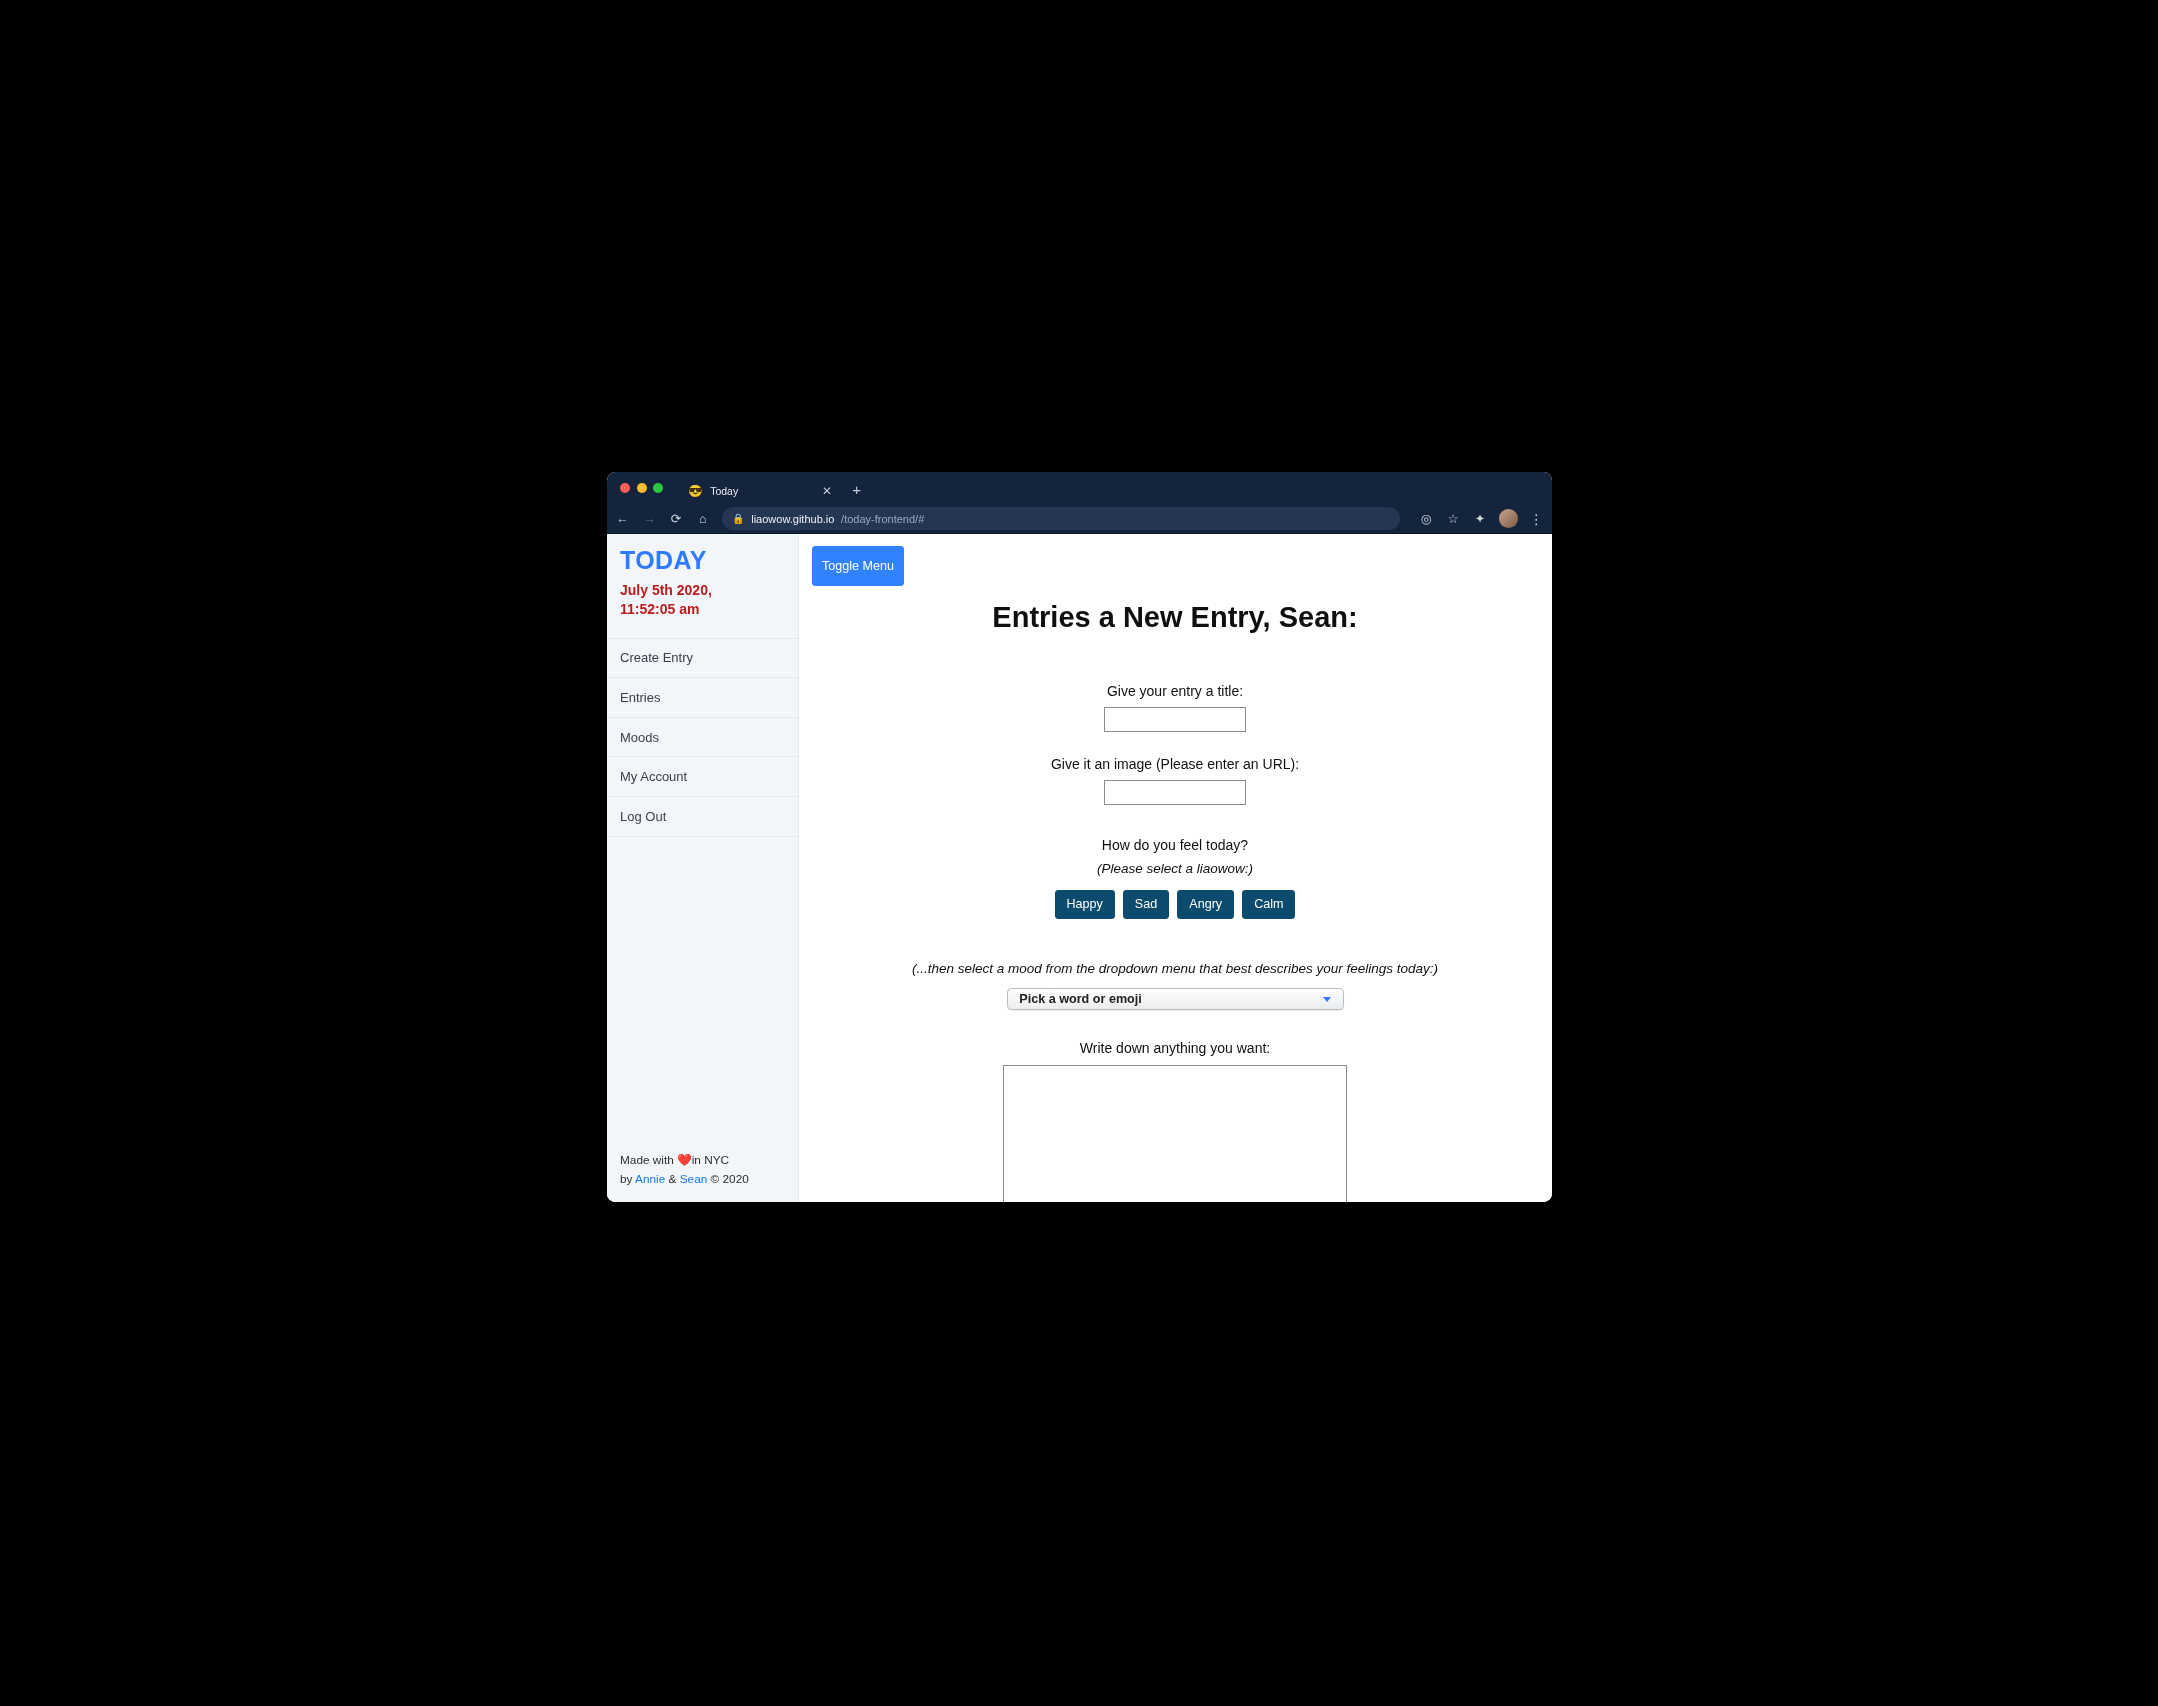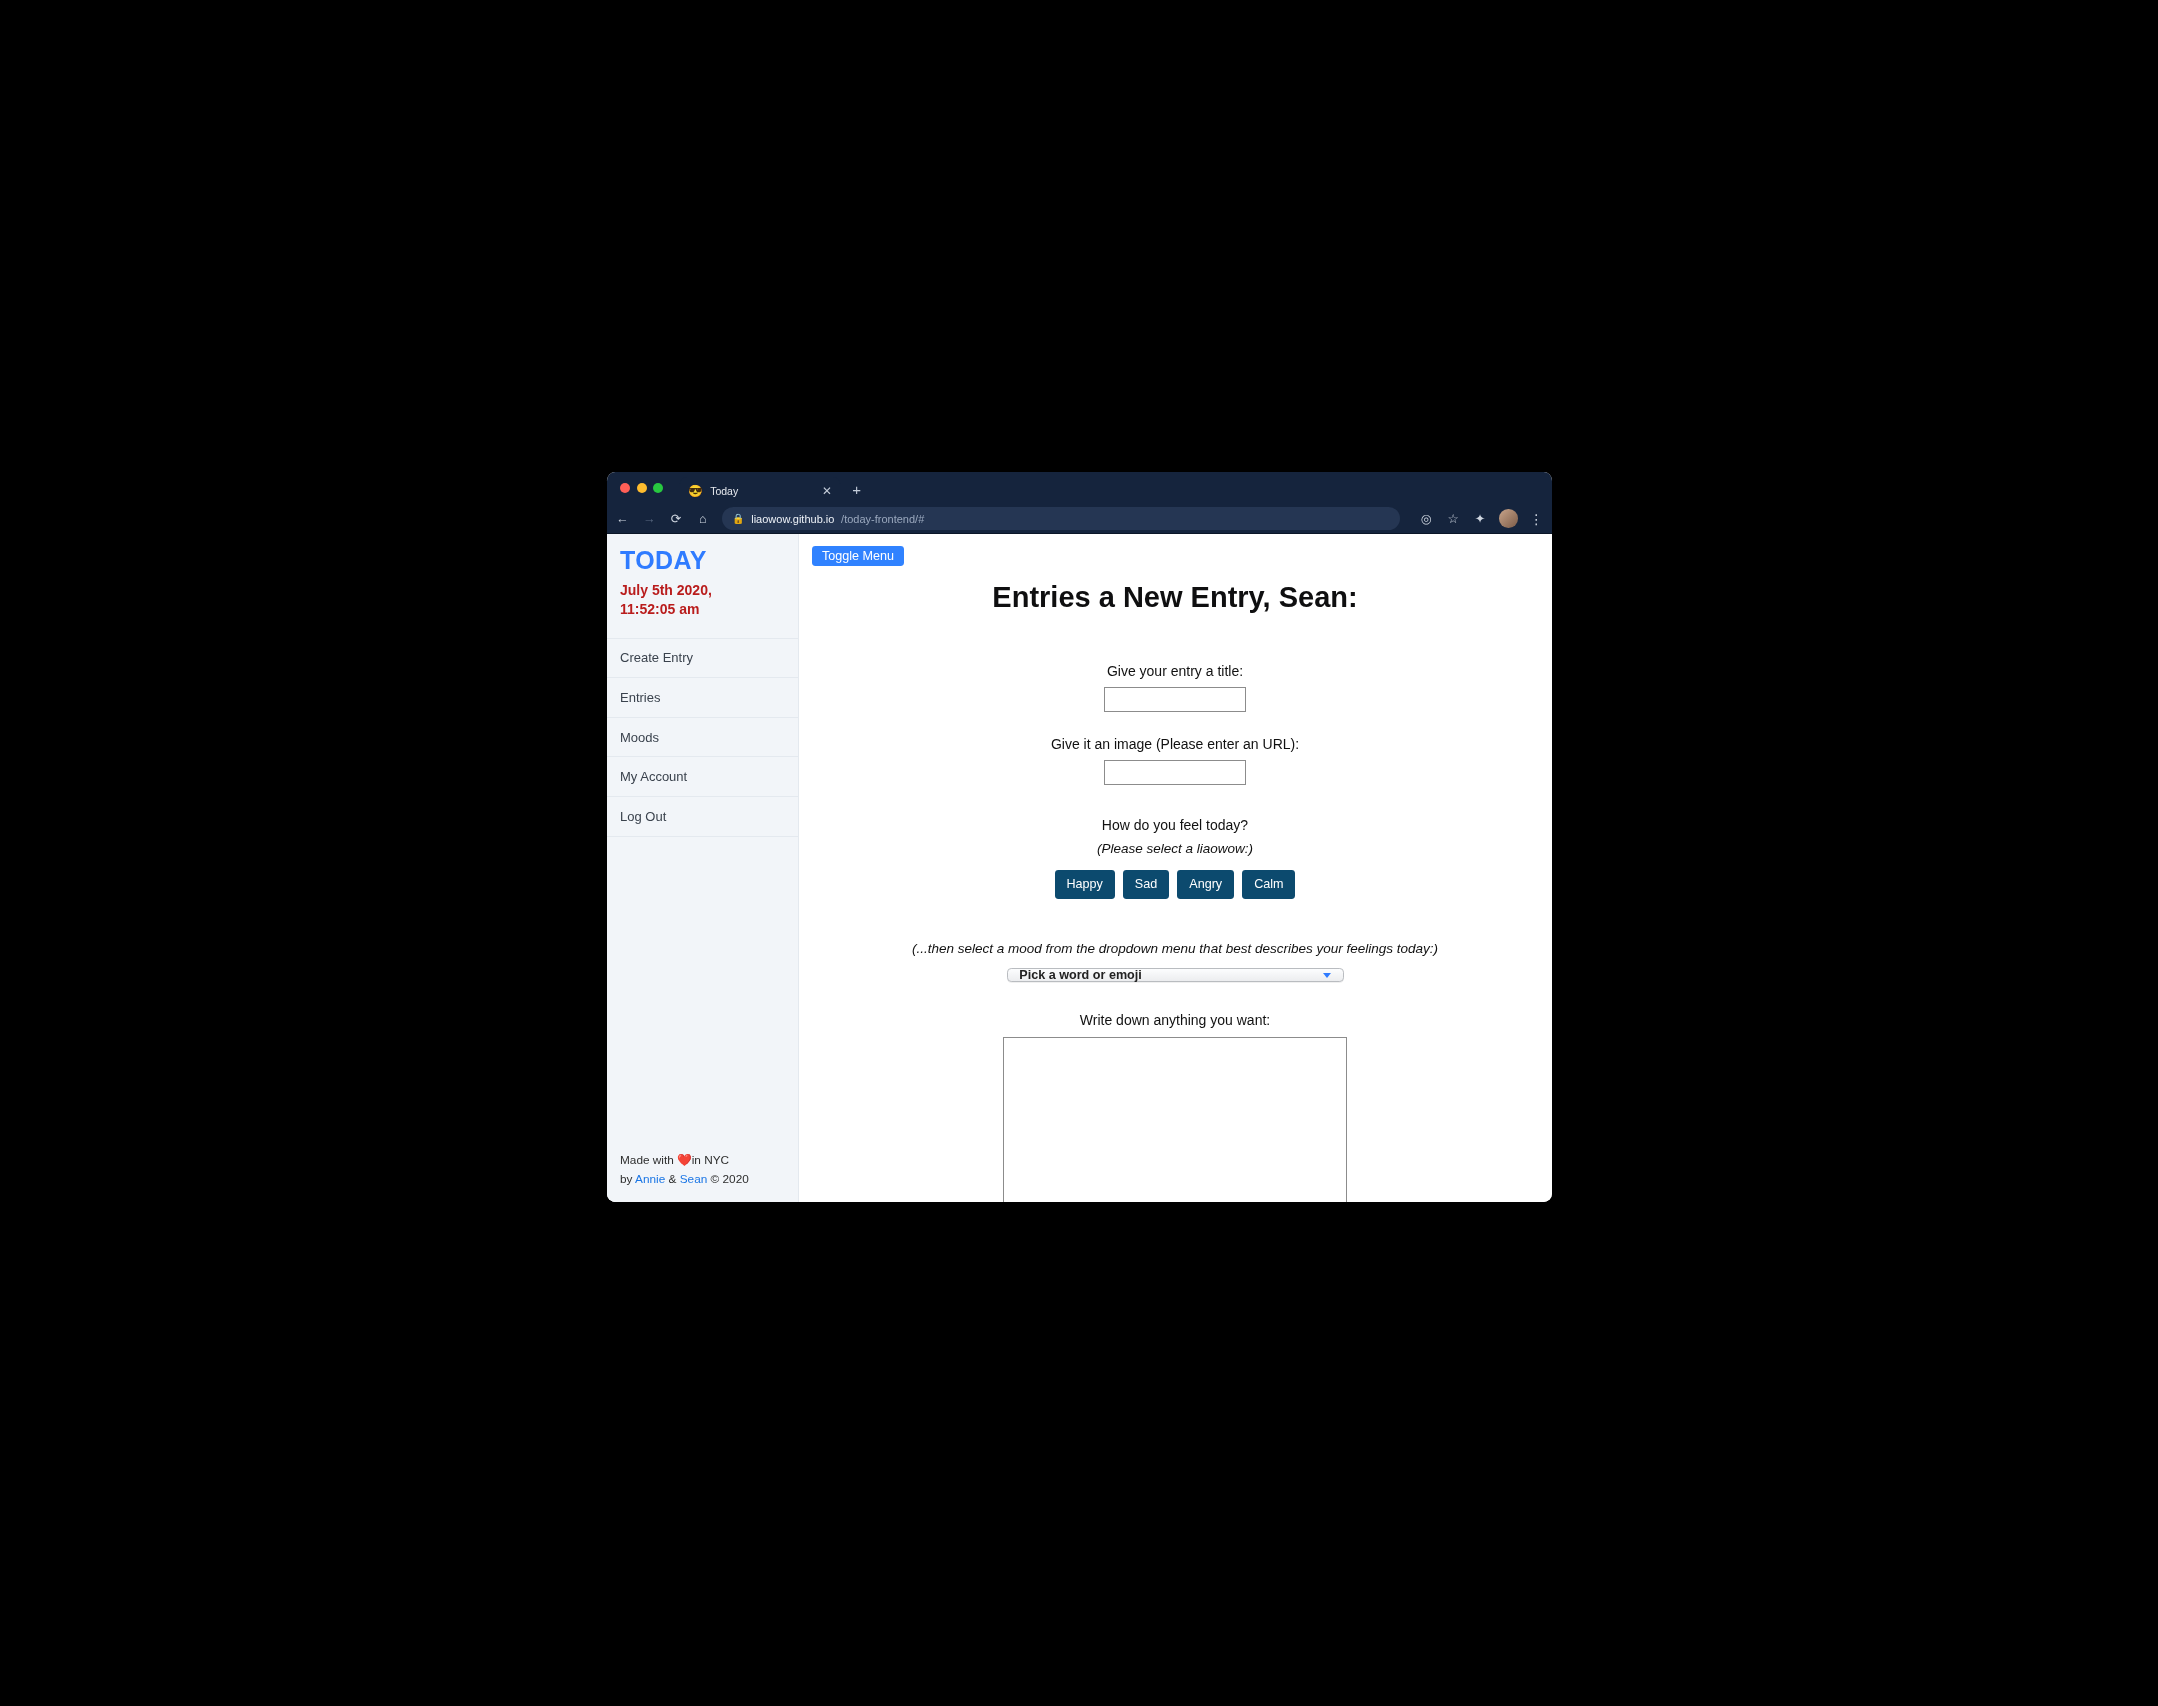--- a/index.html
+++ b/index.html
@@ -157,21 +157,21 @@
   .main {
     flex:1;
     overflow:auto;
     padding: 11.8px 13.5px 34px 13.5px;
   }
   .toggle-btn {
     background: #3082ff;
     color:#fff;
     border:none;
     border-radius:3.4px;
-    padding: 3px 10px;
+    padding: 13px 10px;
     font-size: 12.6px;
     cursor:pointer;
   }
   .page-title {
     text-align:center;
     font-size: 29px;
     font-weight: 700;
     color:#0f0f10;
     margin: 15px 0 34px 0;
   }
@@ -208,21 +208,21 @@
     background:#0c4a6e;
     color:#fff;
     border:none;
     border-radius:3.4px;
     padding: 7.6px 11.8px;
     font-size:12.6px;
     cursor:pointer;
   }
   .dropdown {
     width: 337px;
-    height: 14px;
+    height: 22px;
     border-radius: 4.2px;
     border: 0.8px solid #b9bcc0;
     background: linear-gradient(#fcfdfe,#ecedef);
     display:flex;
     align-items:center;
     justify-content:space-between;
     padding: 0 11.8px;
     font-weight:600;
     color:#222;
     font-size:12.6px;

